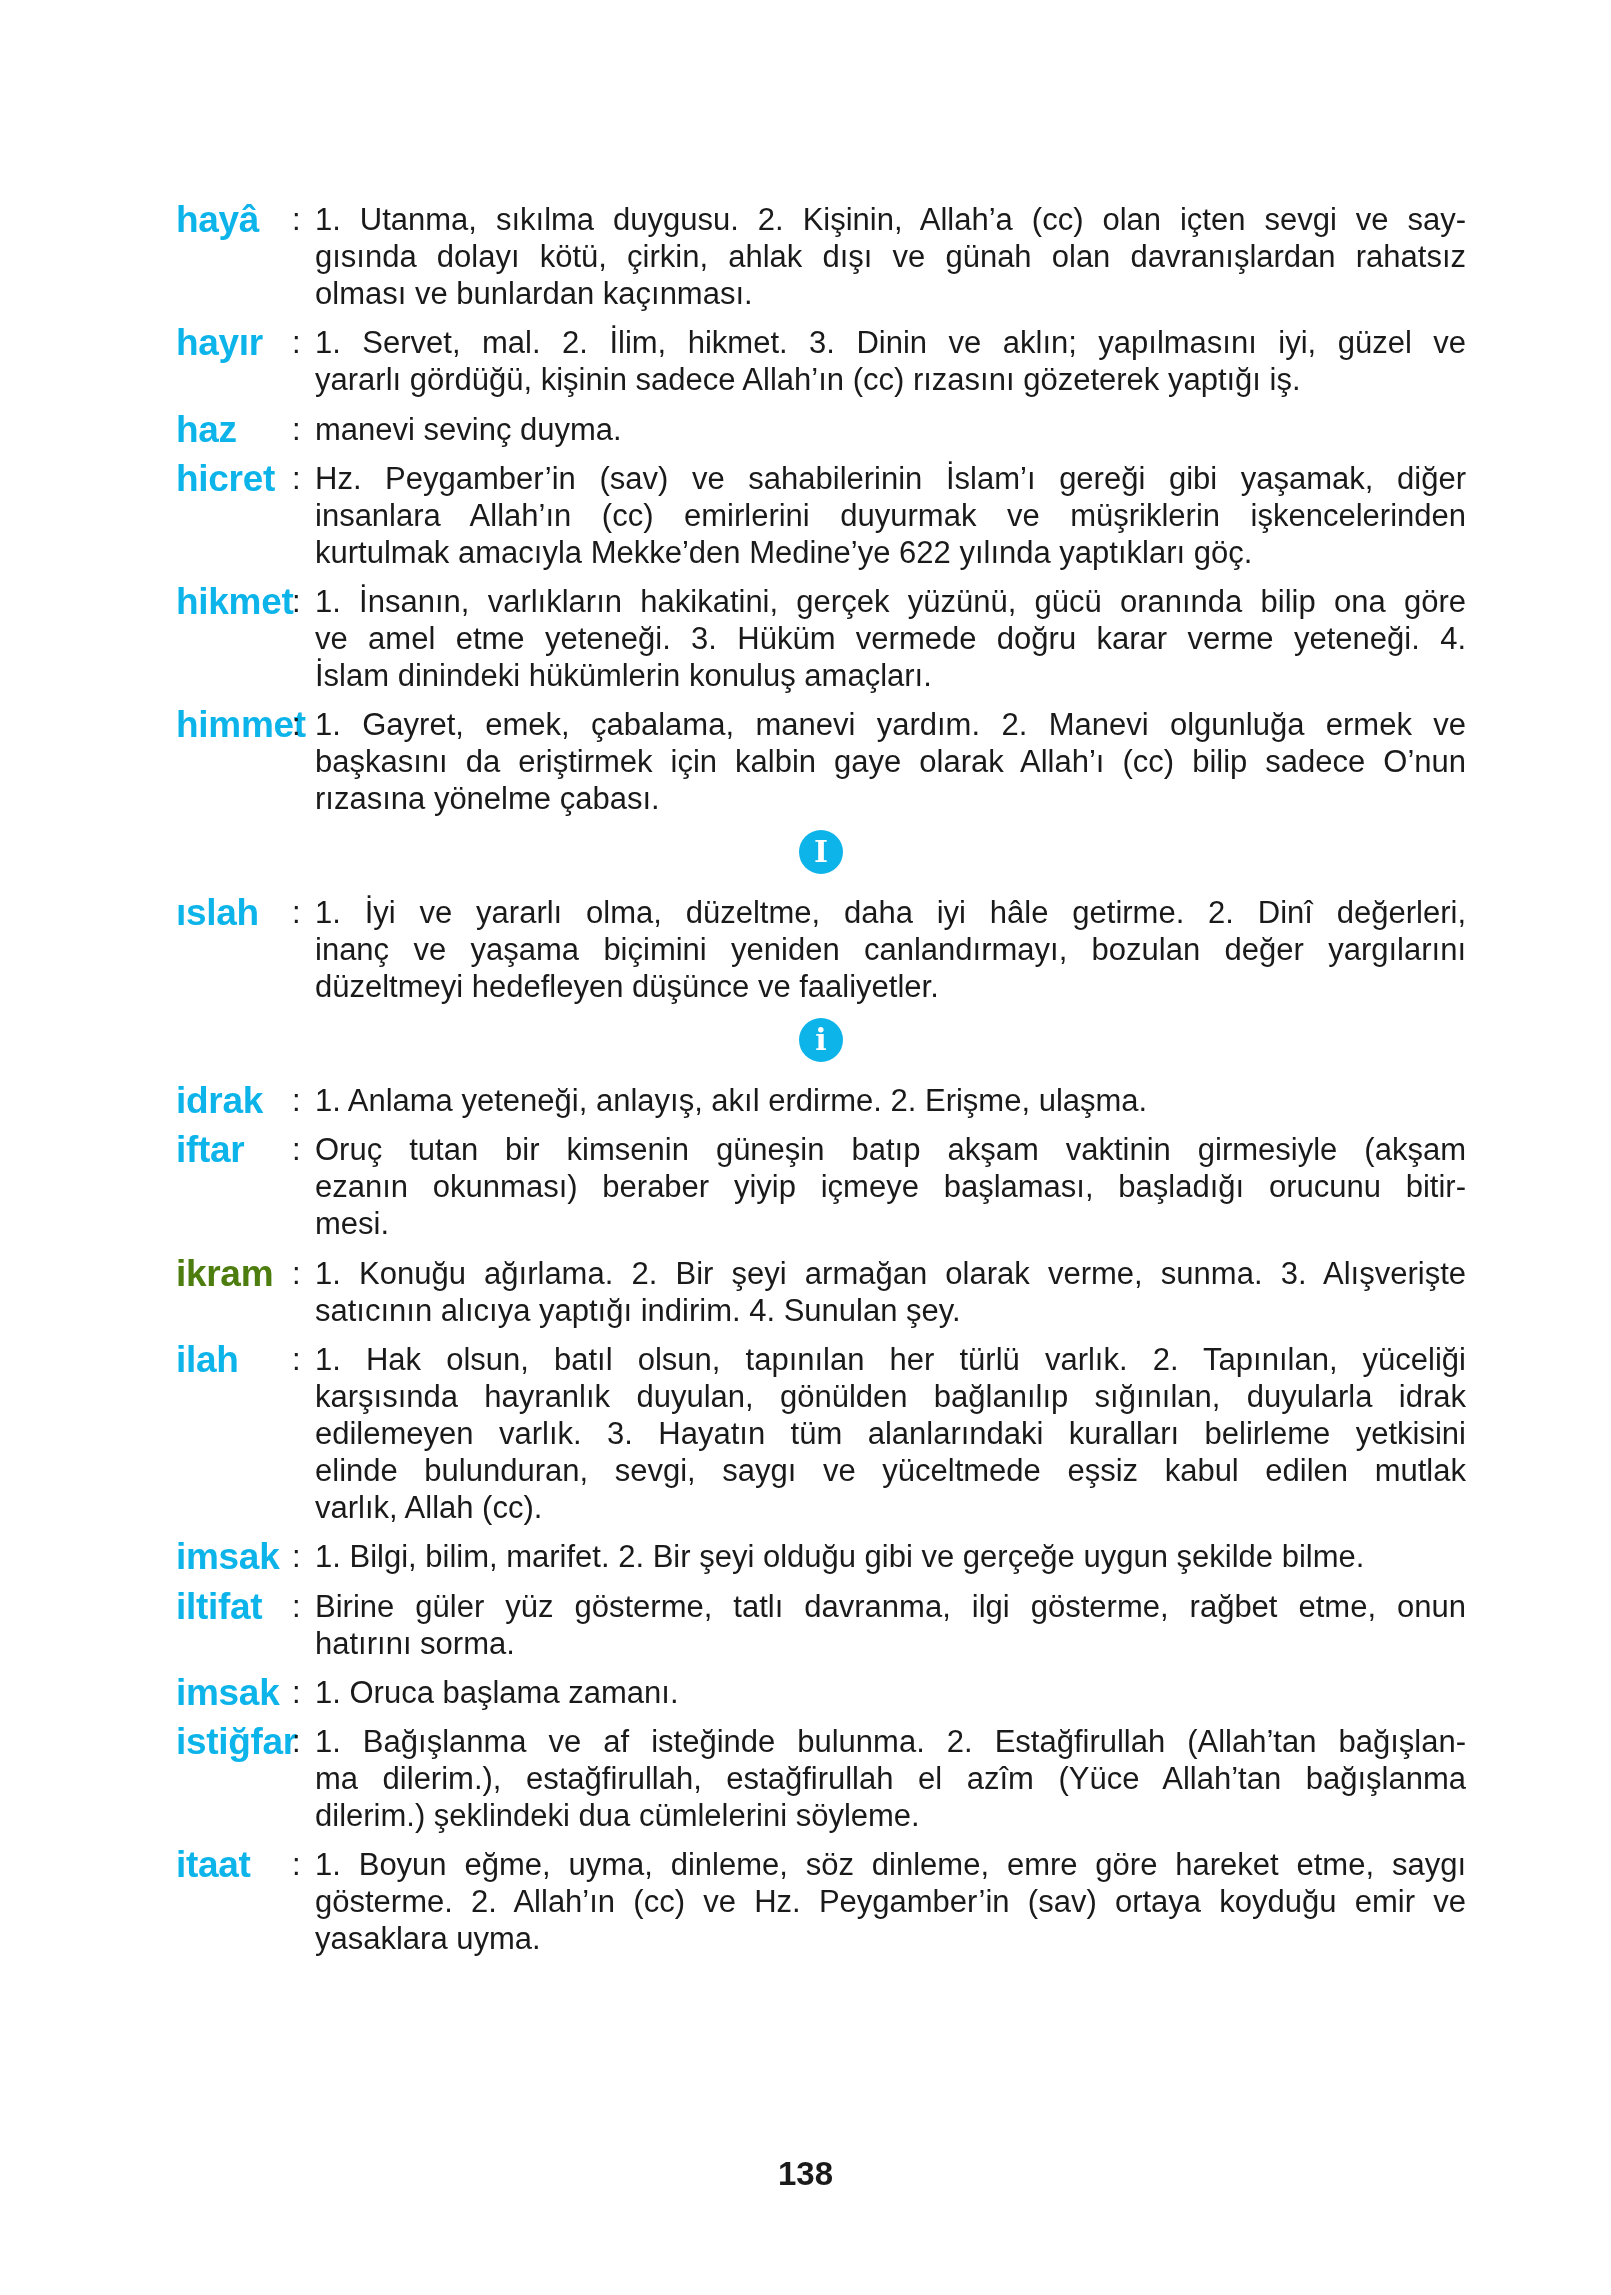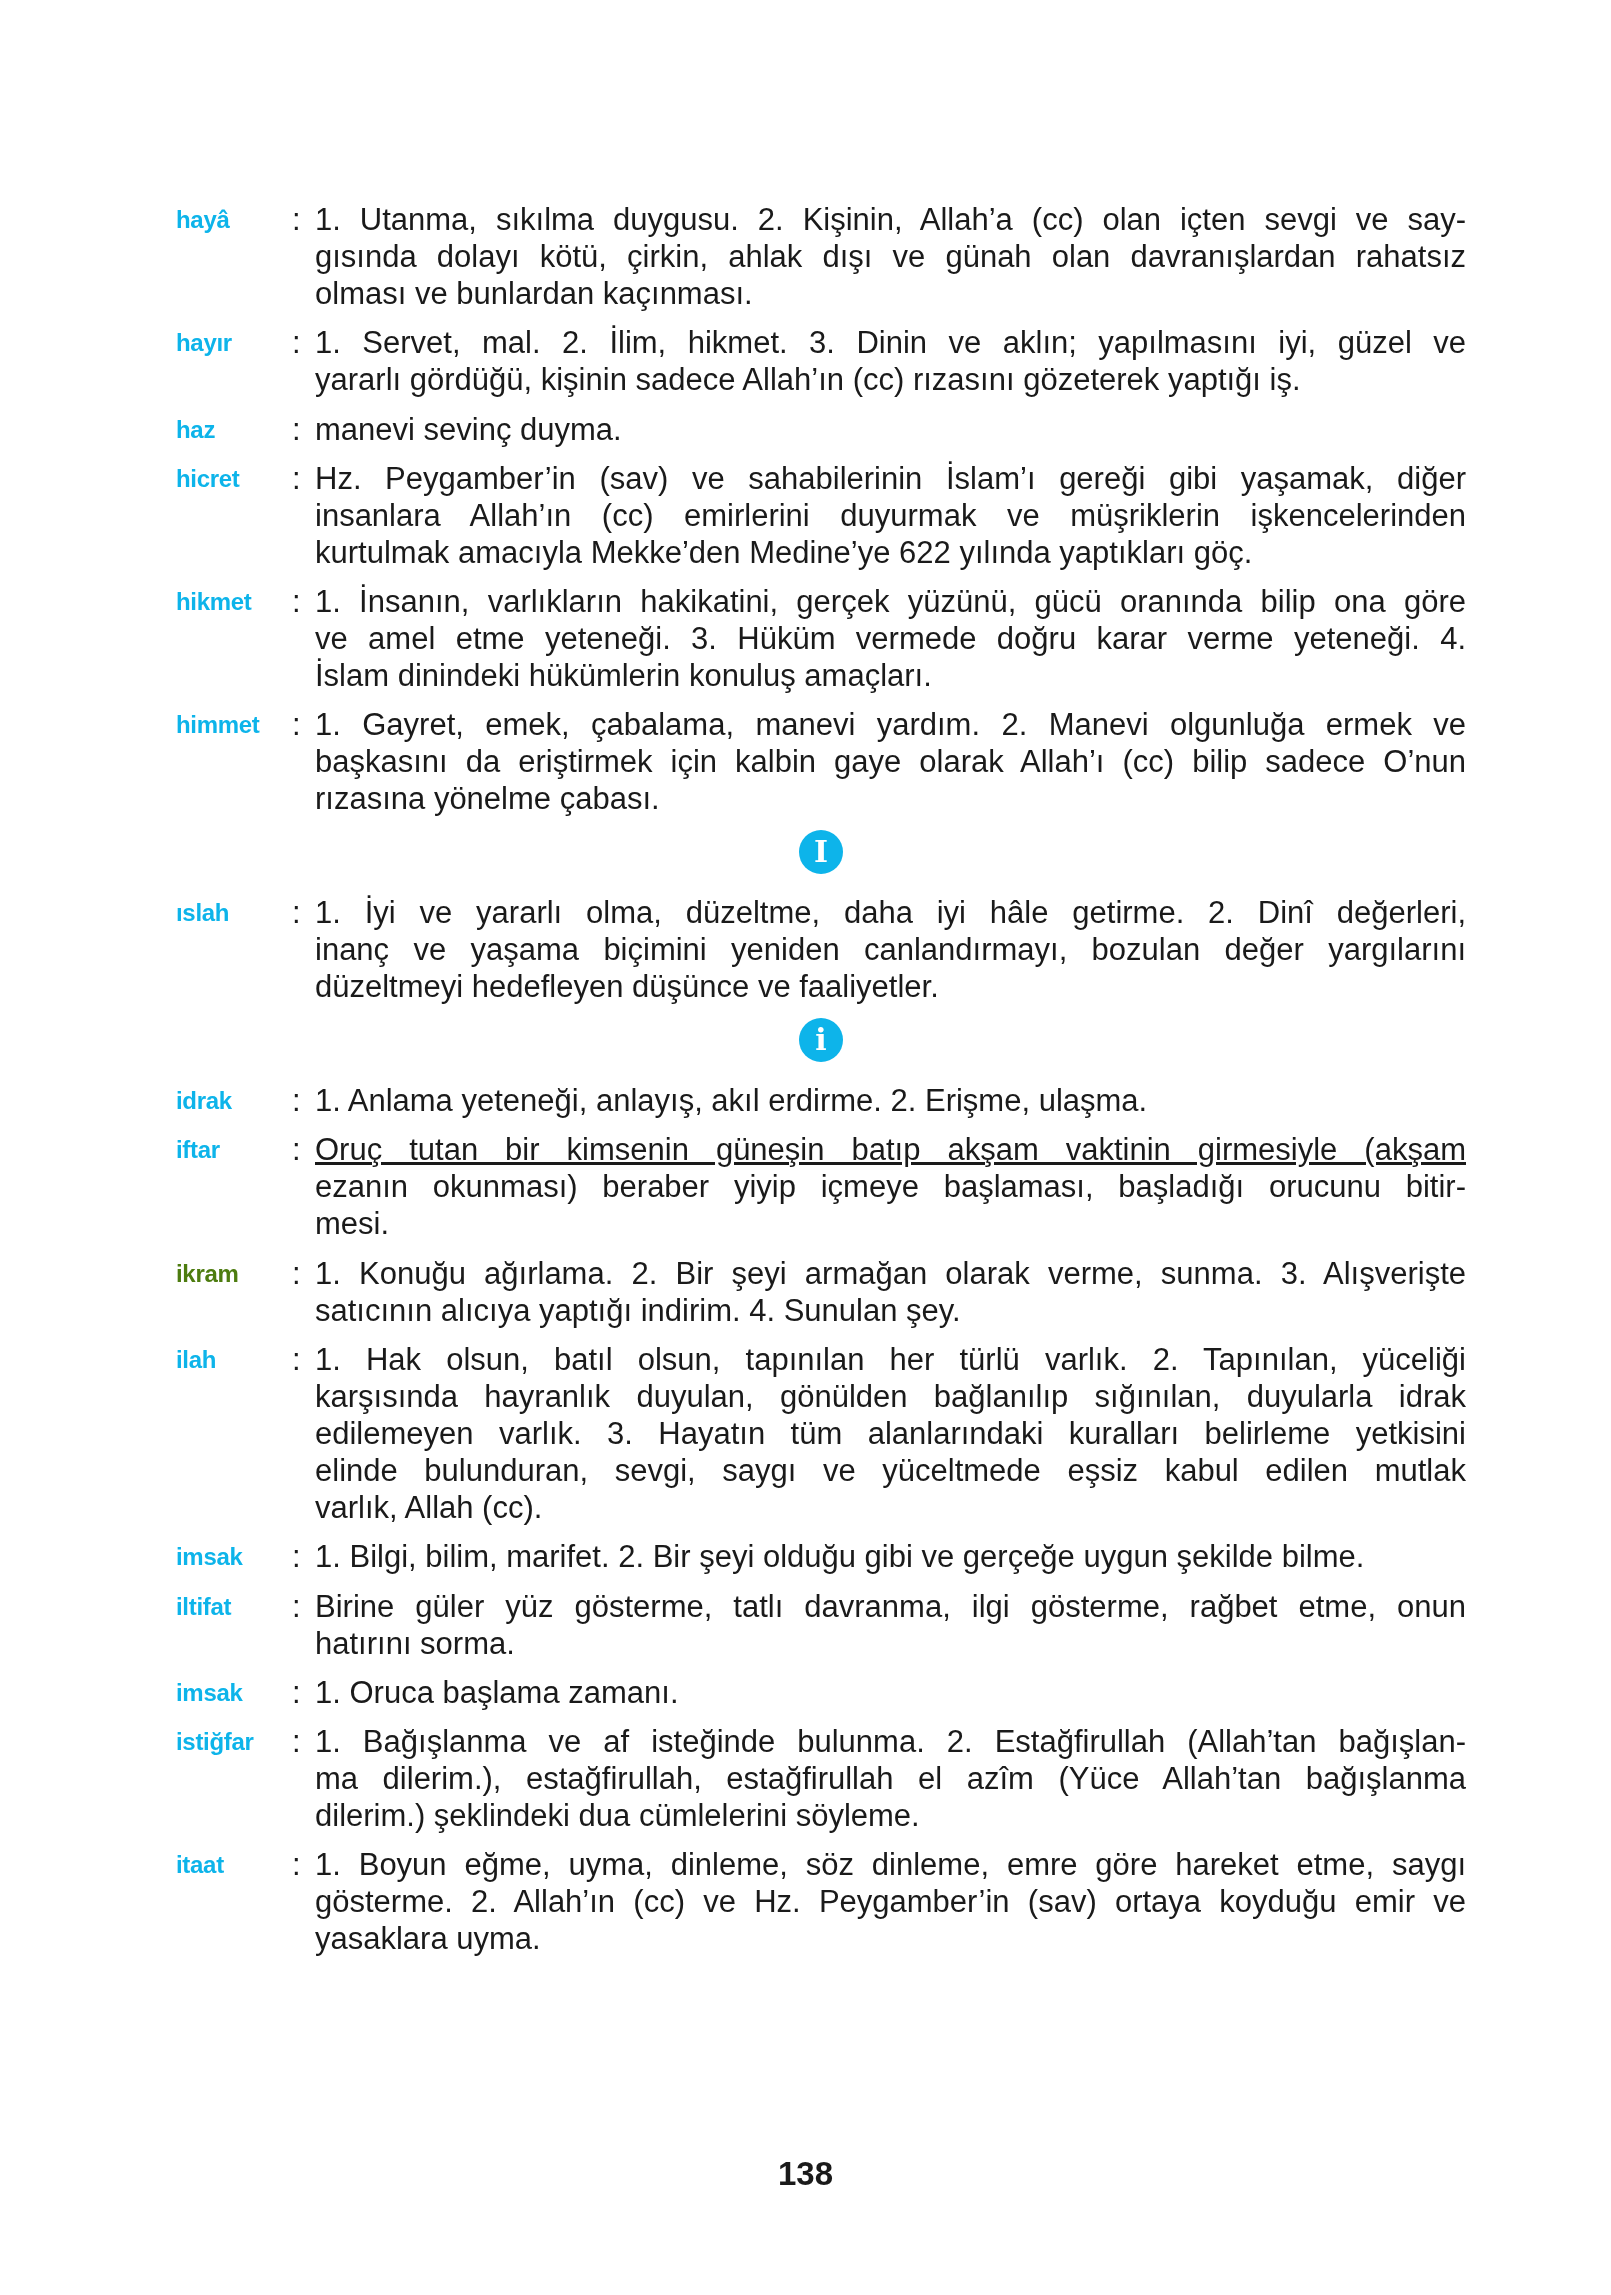--- a/index.html
+++ b/index.html
@@ -1,21 +1,21 @@
 <!DOCTYPE html>
 <html style="font-size:11px"><head>
 <meta charset="utf-8">
 <style>
   html, body { margin: 0; padding: 0; background: #ffffff; }
   body { width: 1611px; height: 2295px; position: relative; overflow: hidden;
          font-family: "Liberation Sans", "DejaVu Sans", sans-serif; color: #1a1a1a; }
   .page { position: absolute; left: 0; top: 0; width: 1611px; height: 2295px; }
   .glossary { position: absolute; left: 176px; top: 201px; width: 1290px; }
   .entry { display: flex; margin-bottom: 12.3px; }
-  .term { width: 116px; flex: none; font-weight: bold; font-size: 24px; line-height: 37px;
+  .term { width: 116px; flex: none; font-weight: bold; font-size: 37px; line-height: 37px;
           letter-spacing: -0.3px; }
   .colon { width: 23px; flex: none; font-size: 31px; line-height: 37px; text-align: left; }
   .def { flex: 1; font-size: 31px; line-height: 37px; }
   .line { display: block; text-align: justify; text-align-last: justify; white-space: nowrap; overflow: visible; }
   .line.last { text-align-last: left; }
   .letter-marker { display: flex; justify-content: center; margin: 9.5px 0 20.5px 0; }
   .letter-circle { width: 44px; height: 44px; border-radius: 50%; display: flex;
                    align-items: center; justify-content: center; color: #ffffff;
                    font-family: "DejaVu Serif", "Liberation Serif", serif; font-weight: bold;
                    font-size: 30px; line-height: 1; }
@@ -97,21 +97,21 @@
         <div class="term" style="color: rgb(13, 180, 234);">idrak</div>
         <div class="colon">:</div>
         <div class="def">
           <span class="line last">1. Anlama yeteneği, anlayış, akıl erdirme. 2. Erişme, ulaşma.</span>
         </div>
       </div>
       <div class="entry">
         <div class="term" style="color: rgb(13, 180, 234);">iftar</div>
         <div class="colon">:</div>
         <div class="def">
-          <span class="line" style="white-space: normal; text-decoration: underline;">Oruç tutan bir kimsenin güneşin batıp akşam vaktinin girmesiyle (akşam</span>
+          <span class="line" style="white-space: normal;">Oruç tutan bir kimsenin güneşin batıp akşam vaktinin girmesiyle (akşam</span>
           <span class="line" style="white-space: normal;">ezanın okunması) beraber yiyip içmeye başlaması, başladığı orucunu bitir-</span>
           <span class="line last">mesi.</span>
         </div>
       </div>
       <div class="entry">
         <div class="term" style="color: #4d7c0f;">ikram</div>
         <div class="colon">:</div>
         <div class="def">
           <span class="line" style="white-space: normal;">1. Konuğu ağırlama. 2. Bir şeyi armağan olarak verme, sunma. 3. Alışverişte</span>
           <span class="line last">satıcının alıcıya yaptığı indirim. 4. Sunulan şey.</span>

